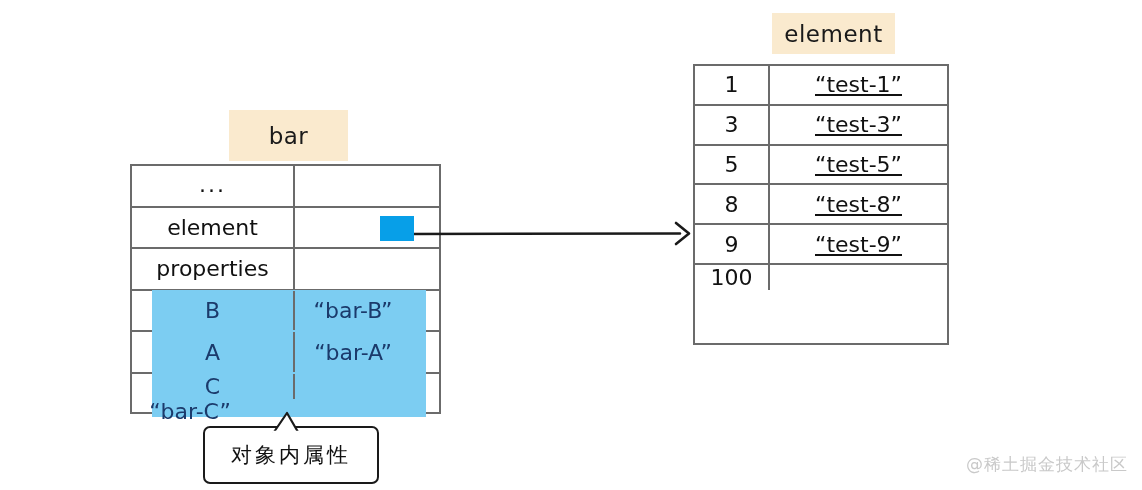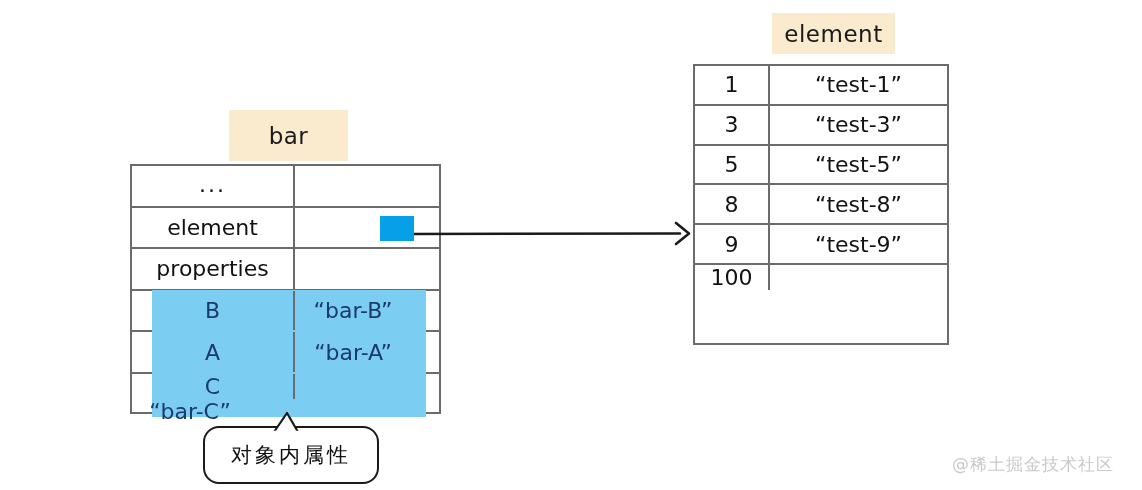--- a/index.html
+++ b/index.html
@@ -80,45 +80,45 @@
   #blue-square {
     left: 380px; top: 216px; width: 34px; height: 25px;
     background: #079fe8;
     z-index: 3;
   }
 
   
   #element-table { left: 693px; top: 64px; width: 256px; height: 281px; }
   #element-table .trow { height: 39.8px; }
   #element-table .c-key { width: 75px; border-right: 2px solid #6b6b6b; }
-  #element-table .c-val { width: 177px; }
+  #element-table .c-val { width: 177px; text-decoration: underline; }
   #element-table .tcell { font-size: 22px; }
 
   
   #arrow { left: 408px; top: 205px; width: 290px; height: 60px; }
 
   
   #callout {
     left: 203px; top: 426px; width: 172px; height: 54px;
     border: 2px solid #1a1a1a;
-    border-radius: 16px;
+    border-radius: 7px;
     background: #ffffff;
     display: flex;
     align-items: center;
     justify-content: center;
     font-size: 21px;
     color: #111111;
     letter-spacing: 3px;
     z-index: 4;
   }
   #callout-tail { left: 268px; top: 405px; width: 40px; height: 30px; z-index: 5; }
 
   
   #watermark {
-    right: 28px; bottom: 14px;
+    right: 14px; bottom: 14px;
     font-size: 17px;
     color: #c9c9c9;
     letter-spacing: 1px;
   }
 </style>
 </head>
 <body>
 
 <div class="abs title-chip" id="bar-title">bar</div>
 

